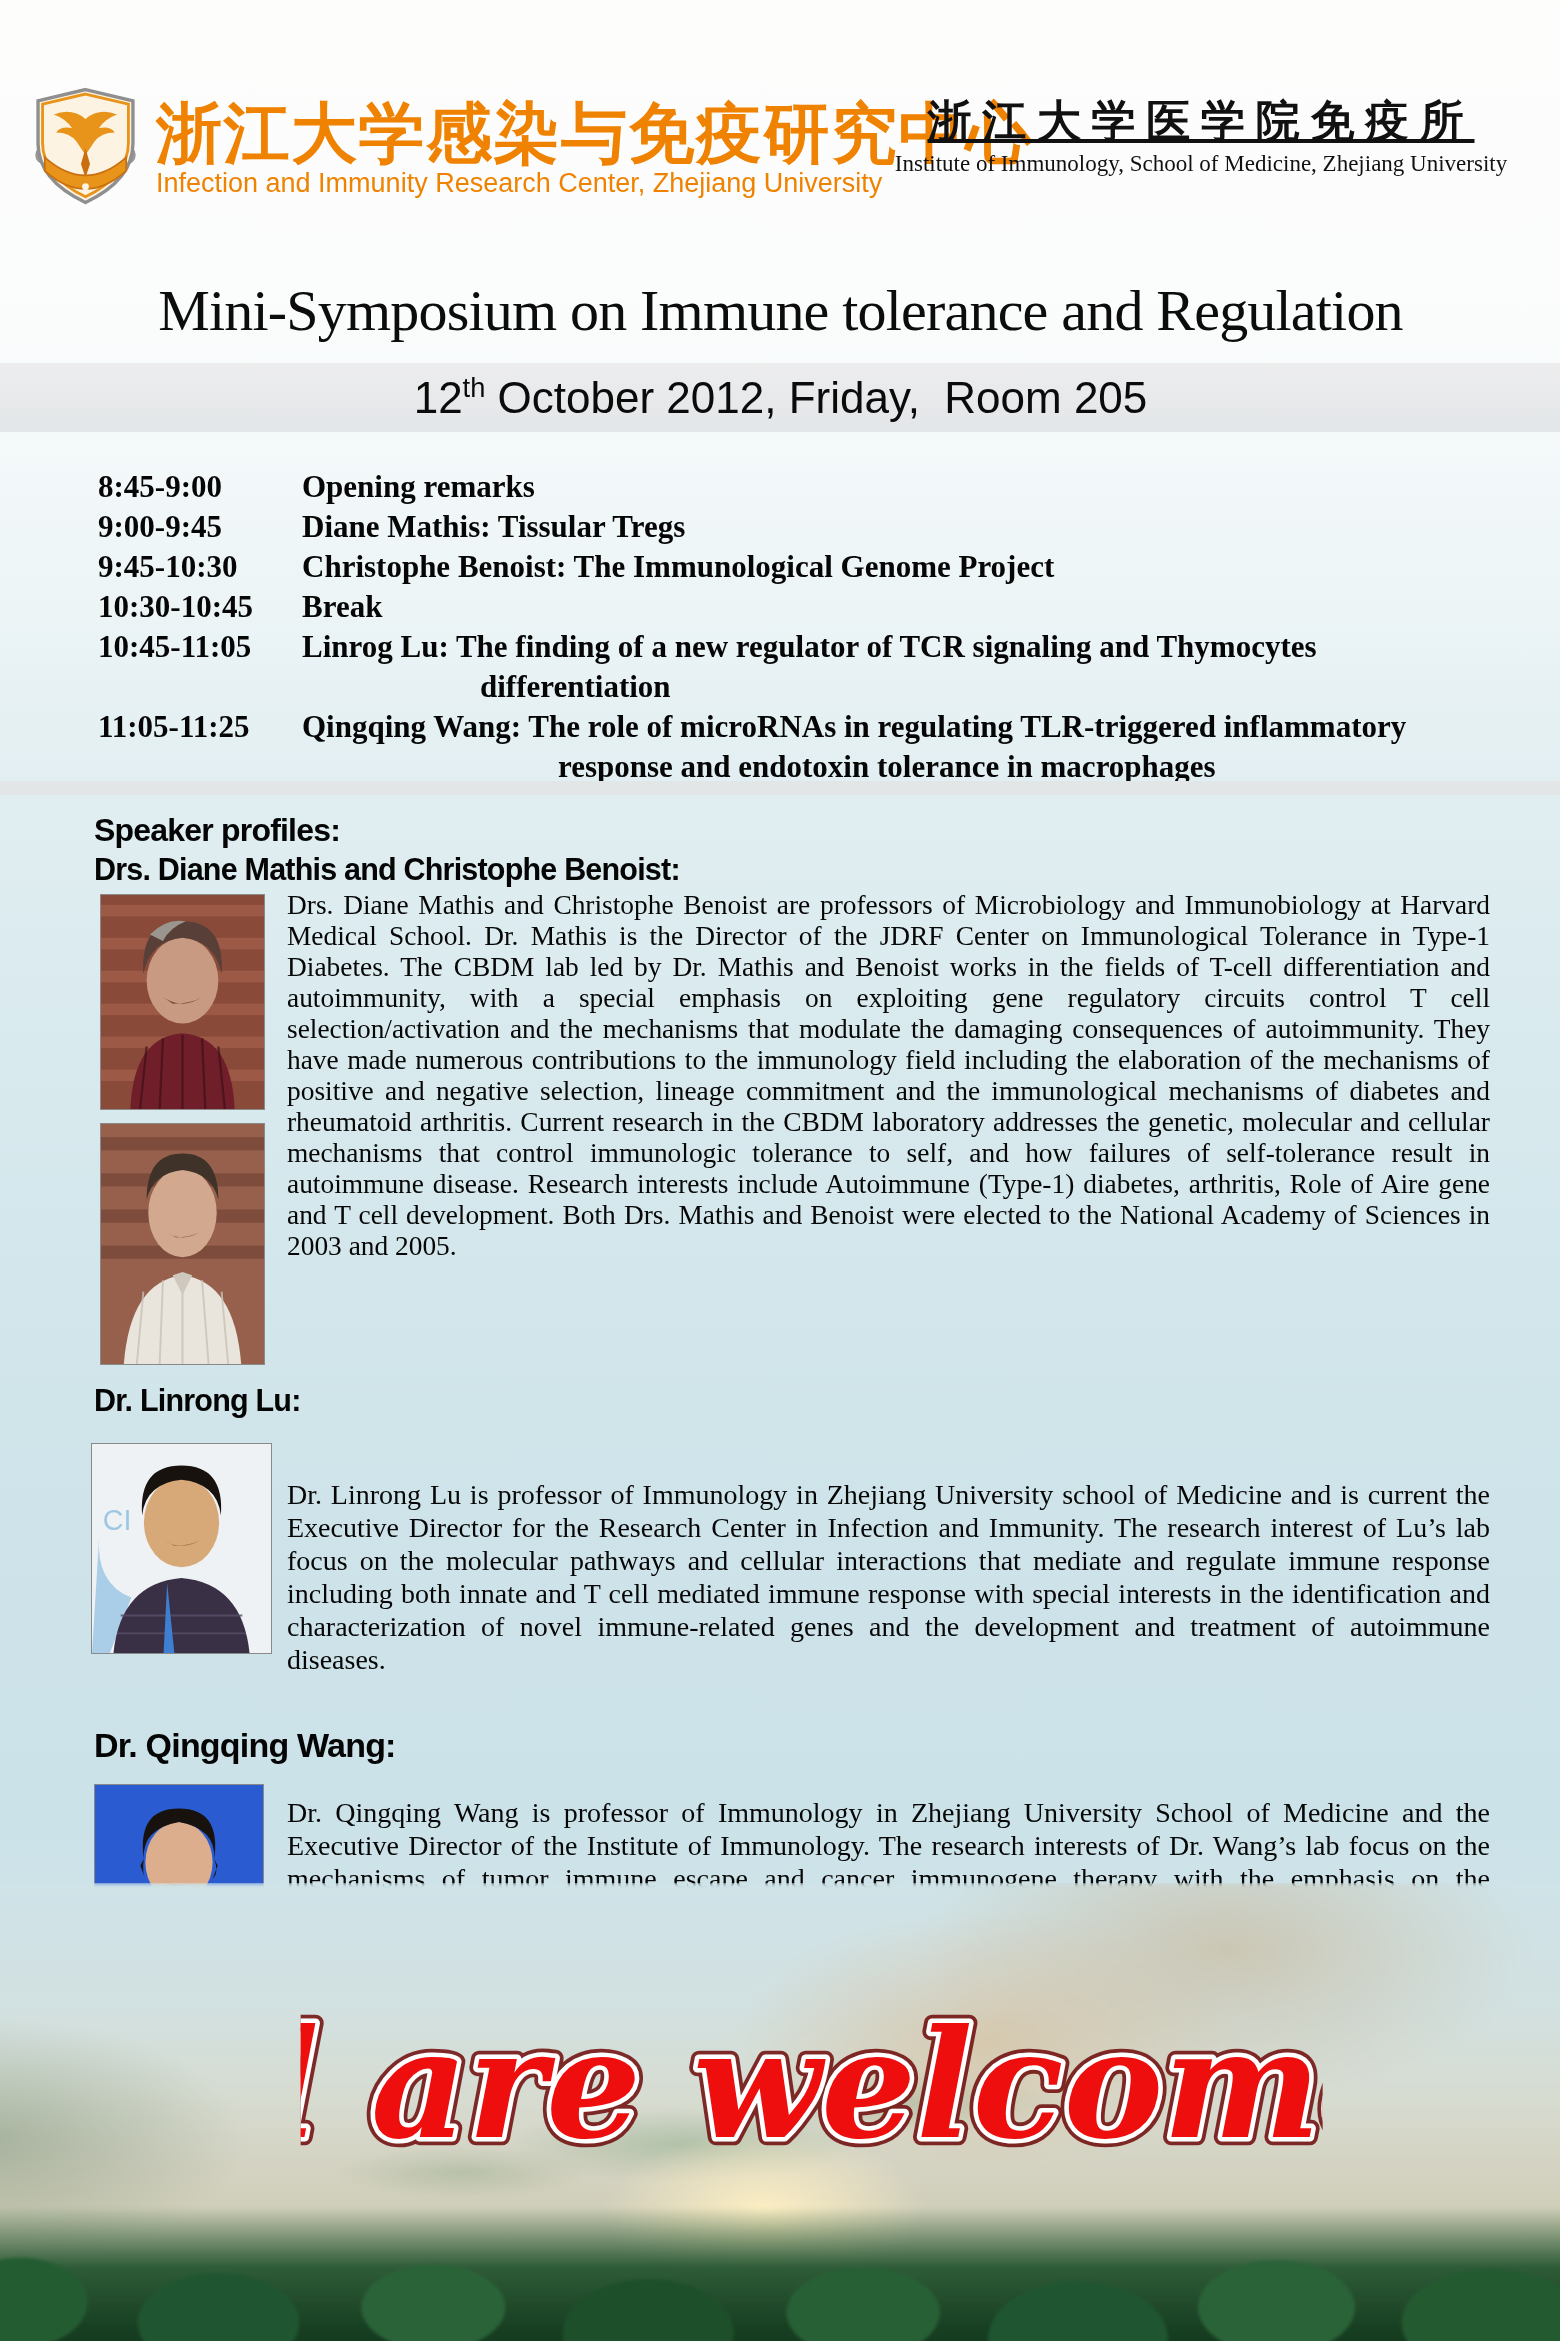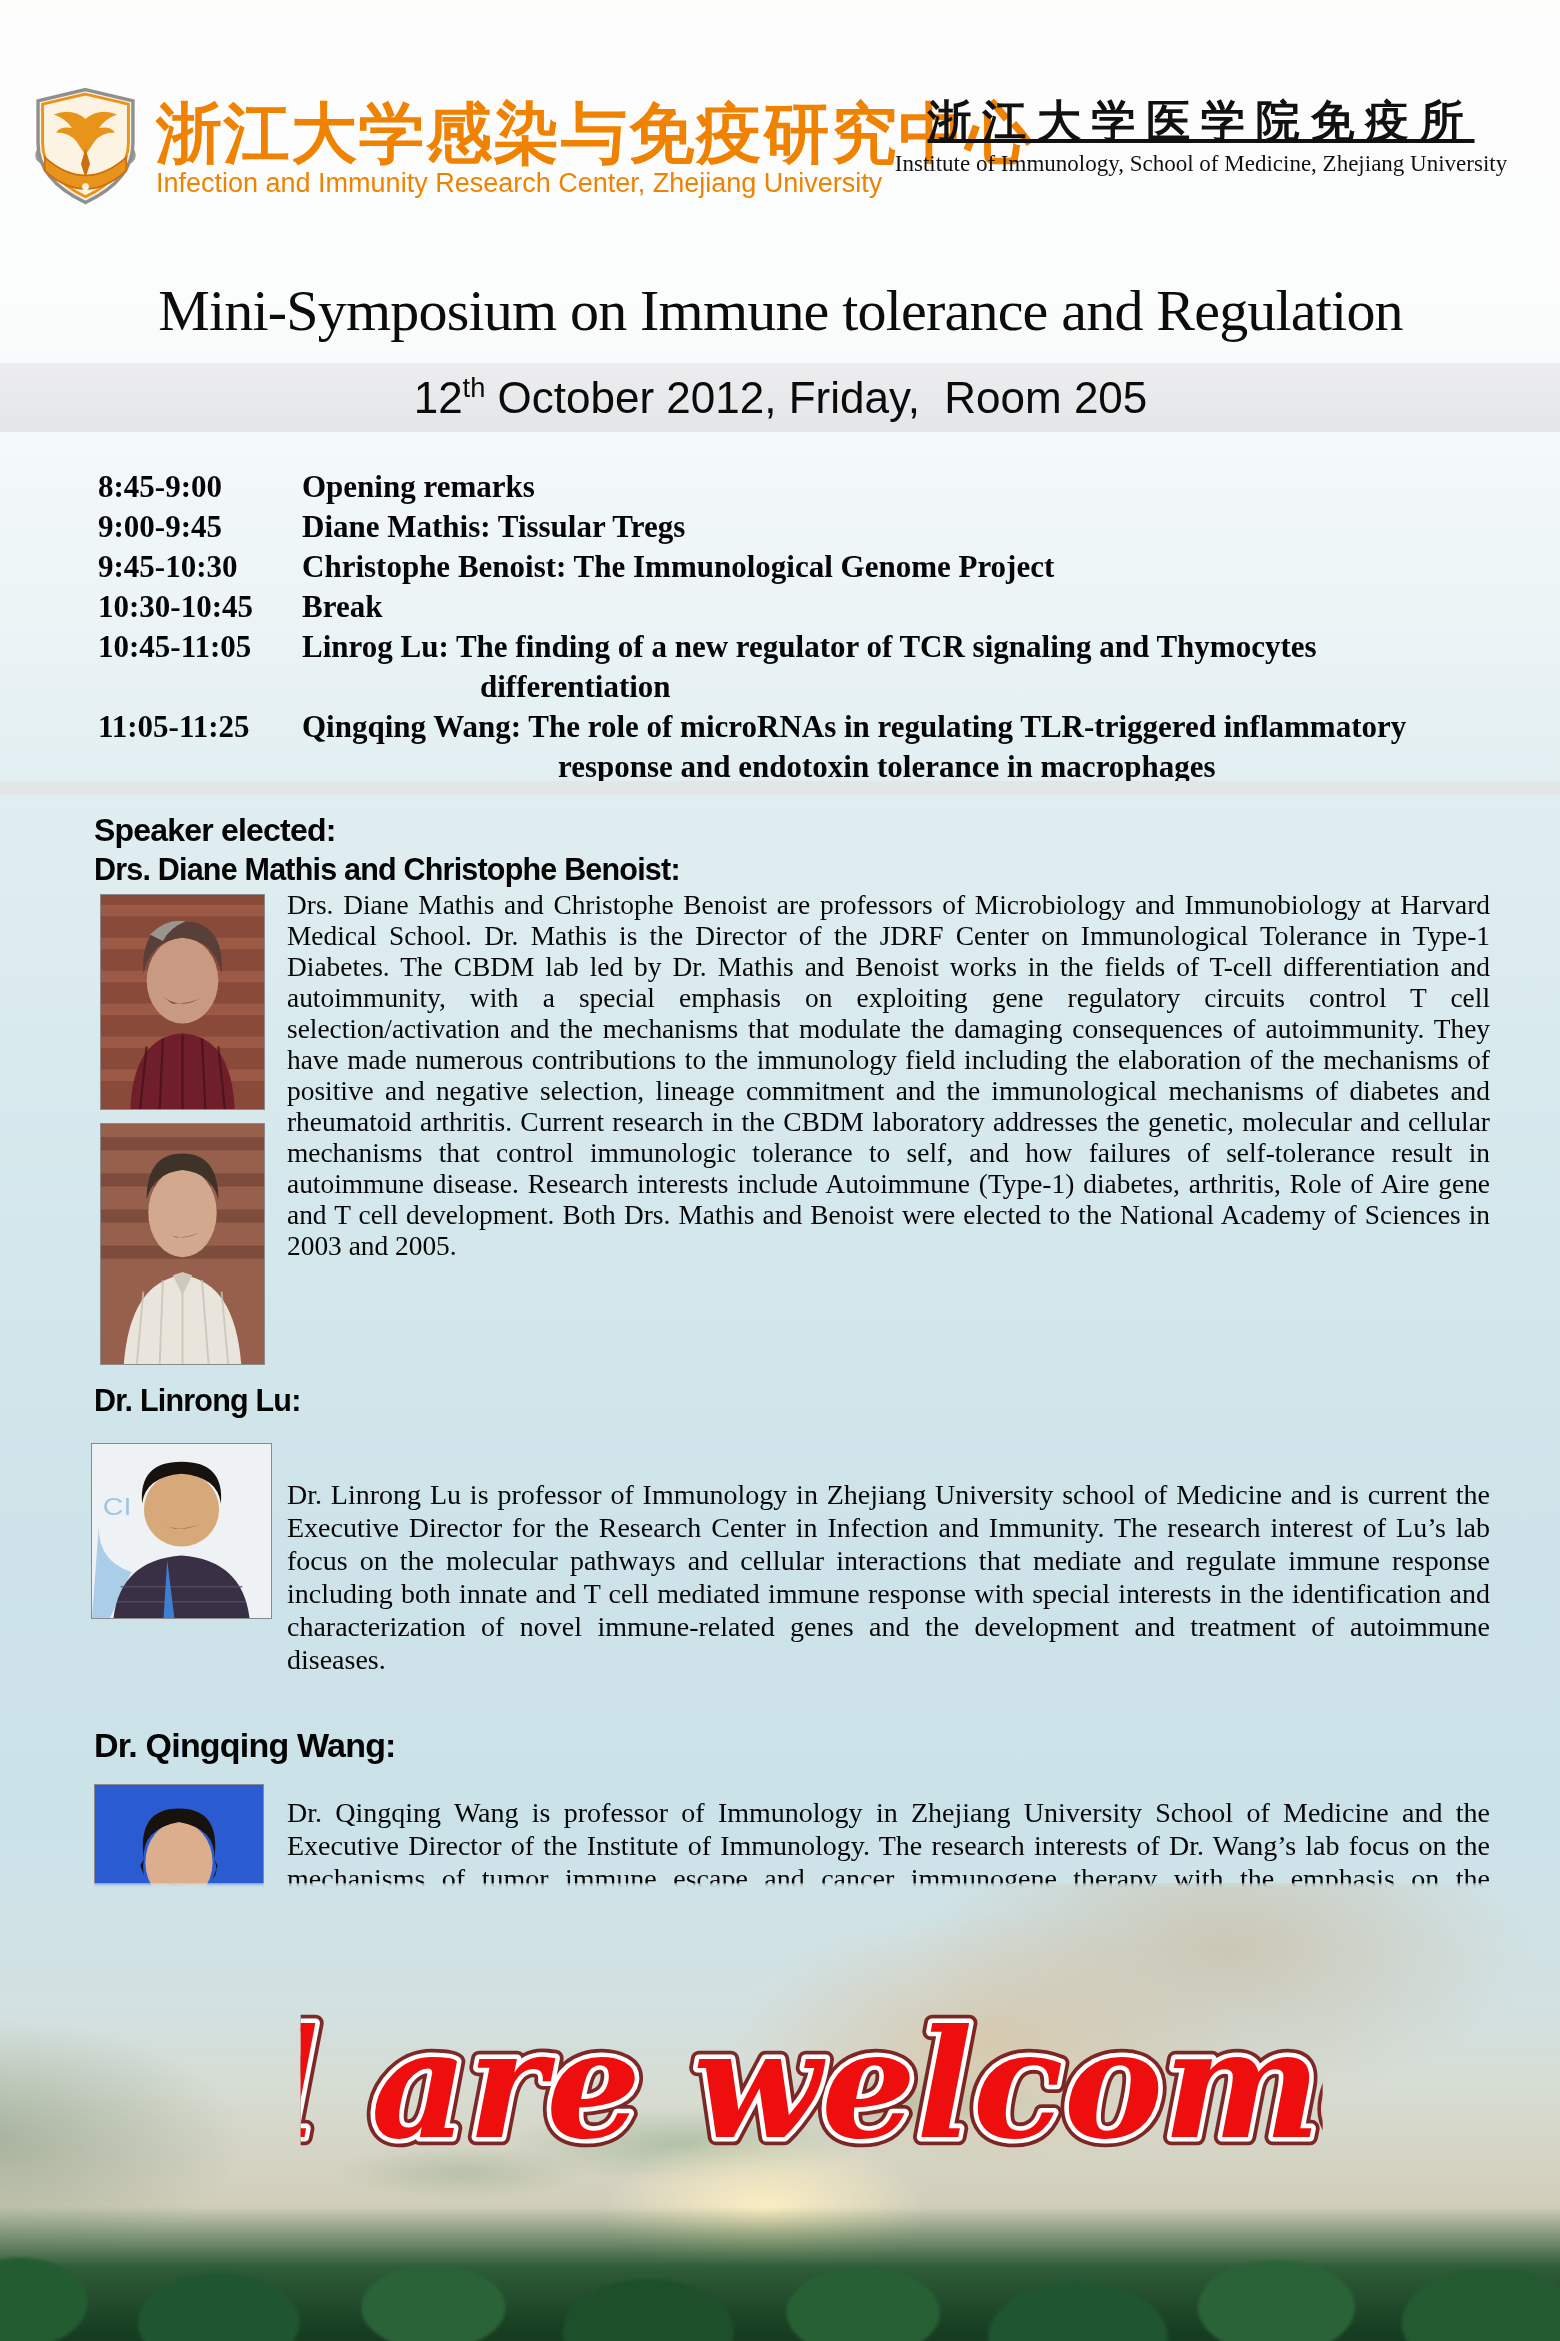--- a/index.html
+++ b/index.html
@@ -70,21 +70,21 @@
     font-size:32px; line-height:35px; letter-spacing:-0.8px; color:#050505; white-space:nowrap;
   }
   .hp1{top:813px;}
   .hp2{top:852px; font-size:30.5px;}
   .hp3{top:1383px; font-size:30.5px;}
   .hp4{top:1728px; font-size:34px;}
   .photo{position:absolute; overflow:hidden; border:0.8px solid #8a8a8a; box-sizing:border-box;}
   .photo svg{display:block; width:100%; height:100%;}
   .ph-mathis {left:100px; top:894px; width:165px; height:216px;}
   .ph-benoist{left:100px; top:1123px; width:165px; height:242px;}
-  .ph-lu     {left:91px; top:1443px; width:181px; height:176px;}
+  .ph-lu     {left:91px; top:1443px; width:181px; height:211px;}
   .ph-wang   {left:94px; top:1784px; width:170px; height:207px;}
   .para{
     position:absolute; left:287px; width:1203px;
     font-family:"Liberation Serif", serif; color:#070707;
     text-align:justify;
   }
   .para-1{top:890px; font-size:27.4px; line-height:31px;}
   .para-2{top:1442px; font-size:28px; line-height:33px;margin-top:36px;}
   .para-3{top:1796px; font-size:28px; line-height:33px;}
   
@@ -181,21 +181,21 @@
       <div class="sched-time">11:05-11:25</div>
       <div class="sched-text">
         <div>Qingqing Wang: The role of microRNAs in regulating TLR-triggered inflammatory</div>
         <div class="cont-2">response and endotoxin tolerance in macrophages</div>
       </div>
     </div>
   </div>
 
   <div class="divband"></div>
 
-  <div class="h-sans hp1">Speaker elected:</div>
+  <div class="h-sans hp1">Speaker profiles:</div>
   <div class="h-sans hp2">Drs. Diane Mathis and Christophe Benoist:</div>
 
   <div class="photo ph-mathis">
     <svg viewBox="0 0 100 130" preserveAspectRatio="none" xmlns="http://www.w3.org/2000/svg">
       <rect width="100" height="130" fill="#8a4a3a"></rect>
       <g fill="#9c5a46">
           <rect y="6" width="100" height="7"></rect>
           <rect y="26" width="100" height="7"></rect>
           <rect y="46" width="100" height="7"></rect>
           <rect y="66" width="100" height="7"></rect>

